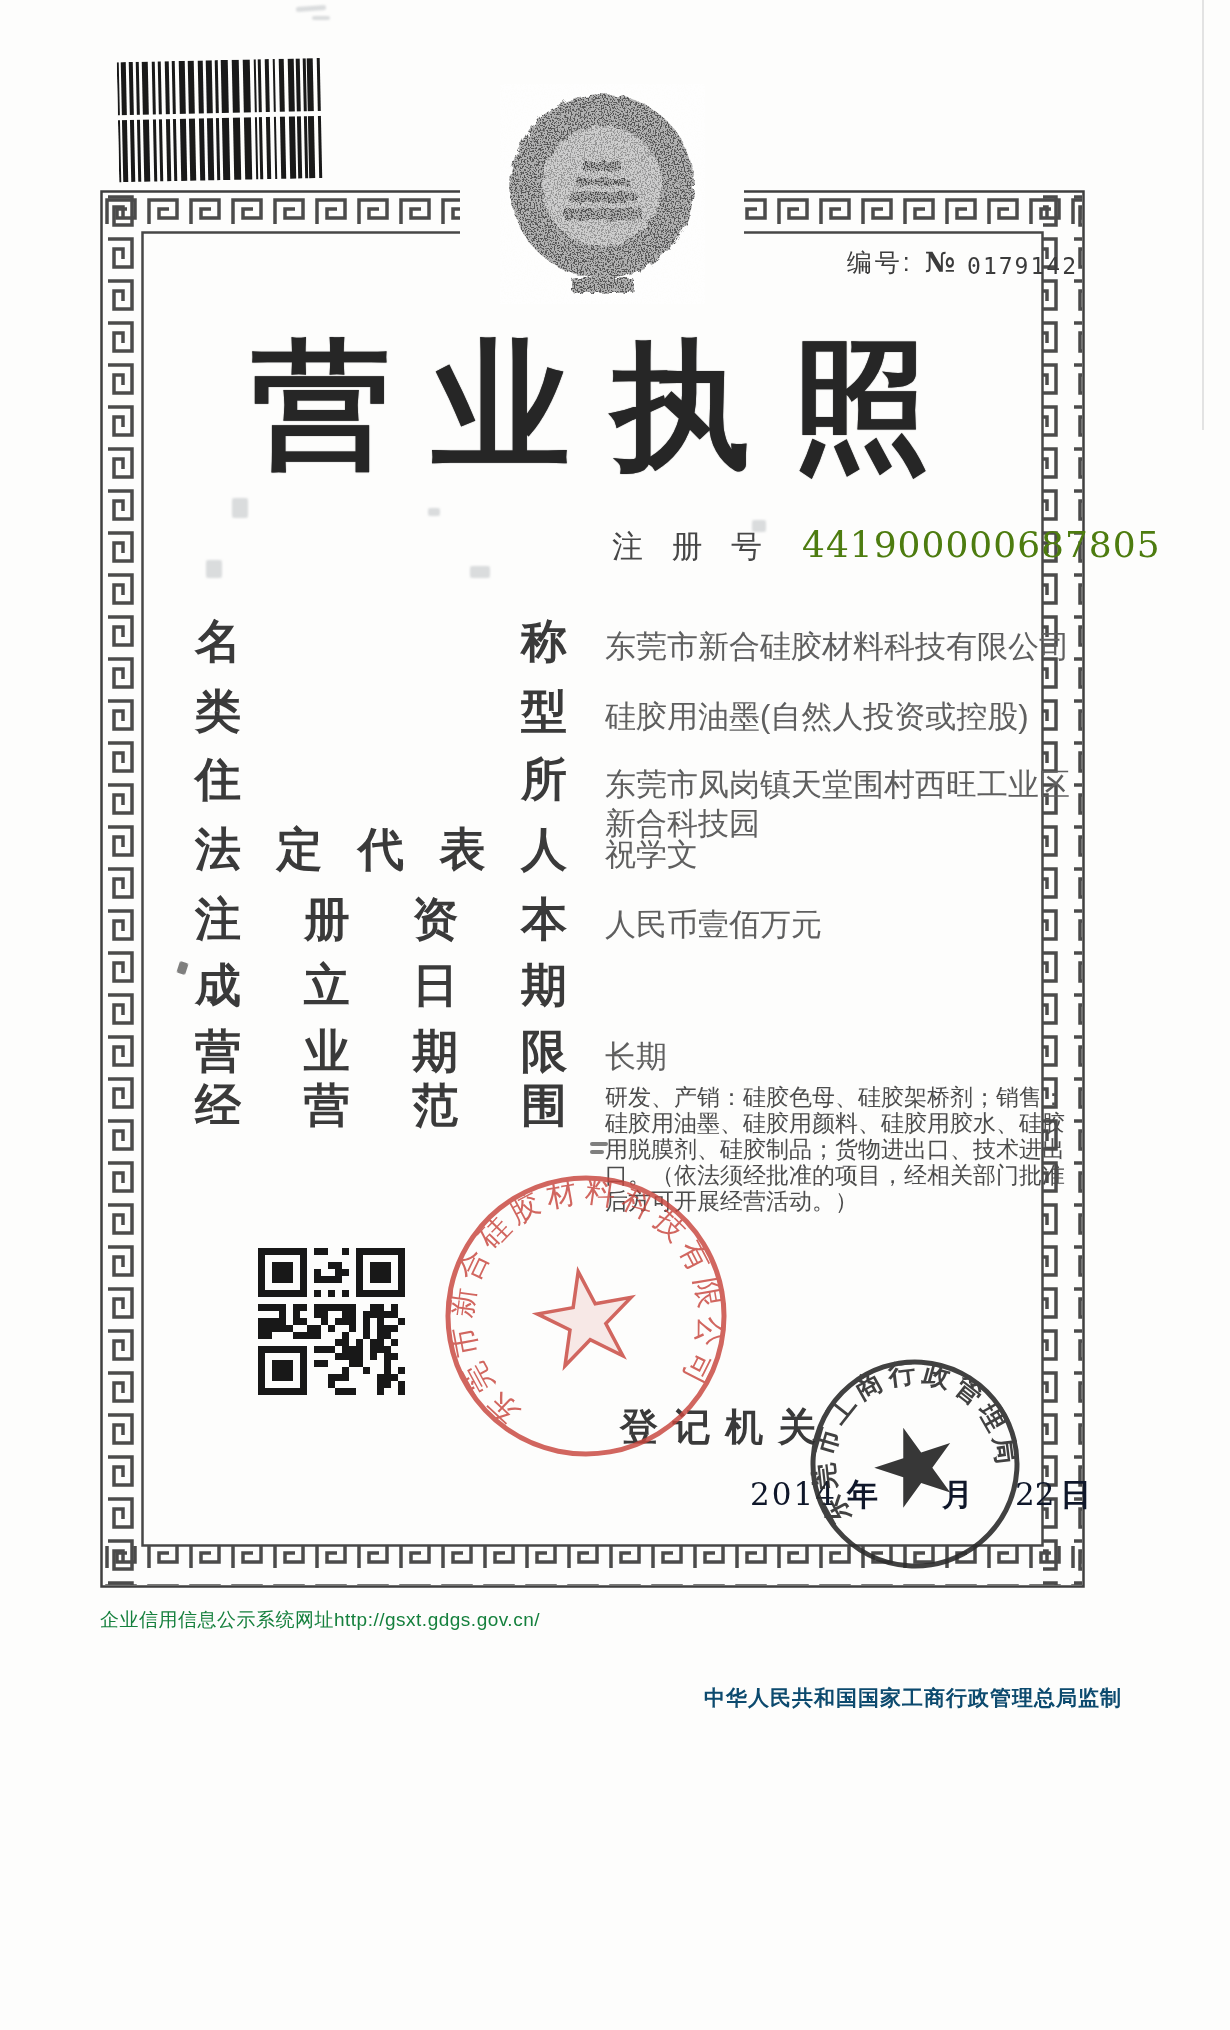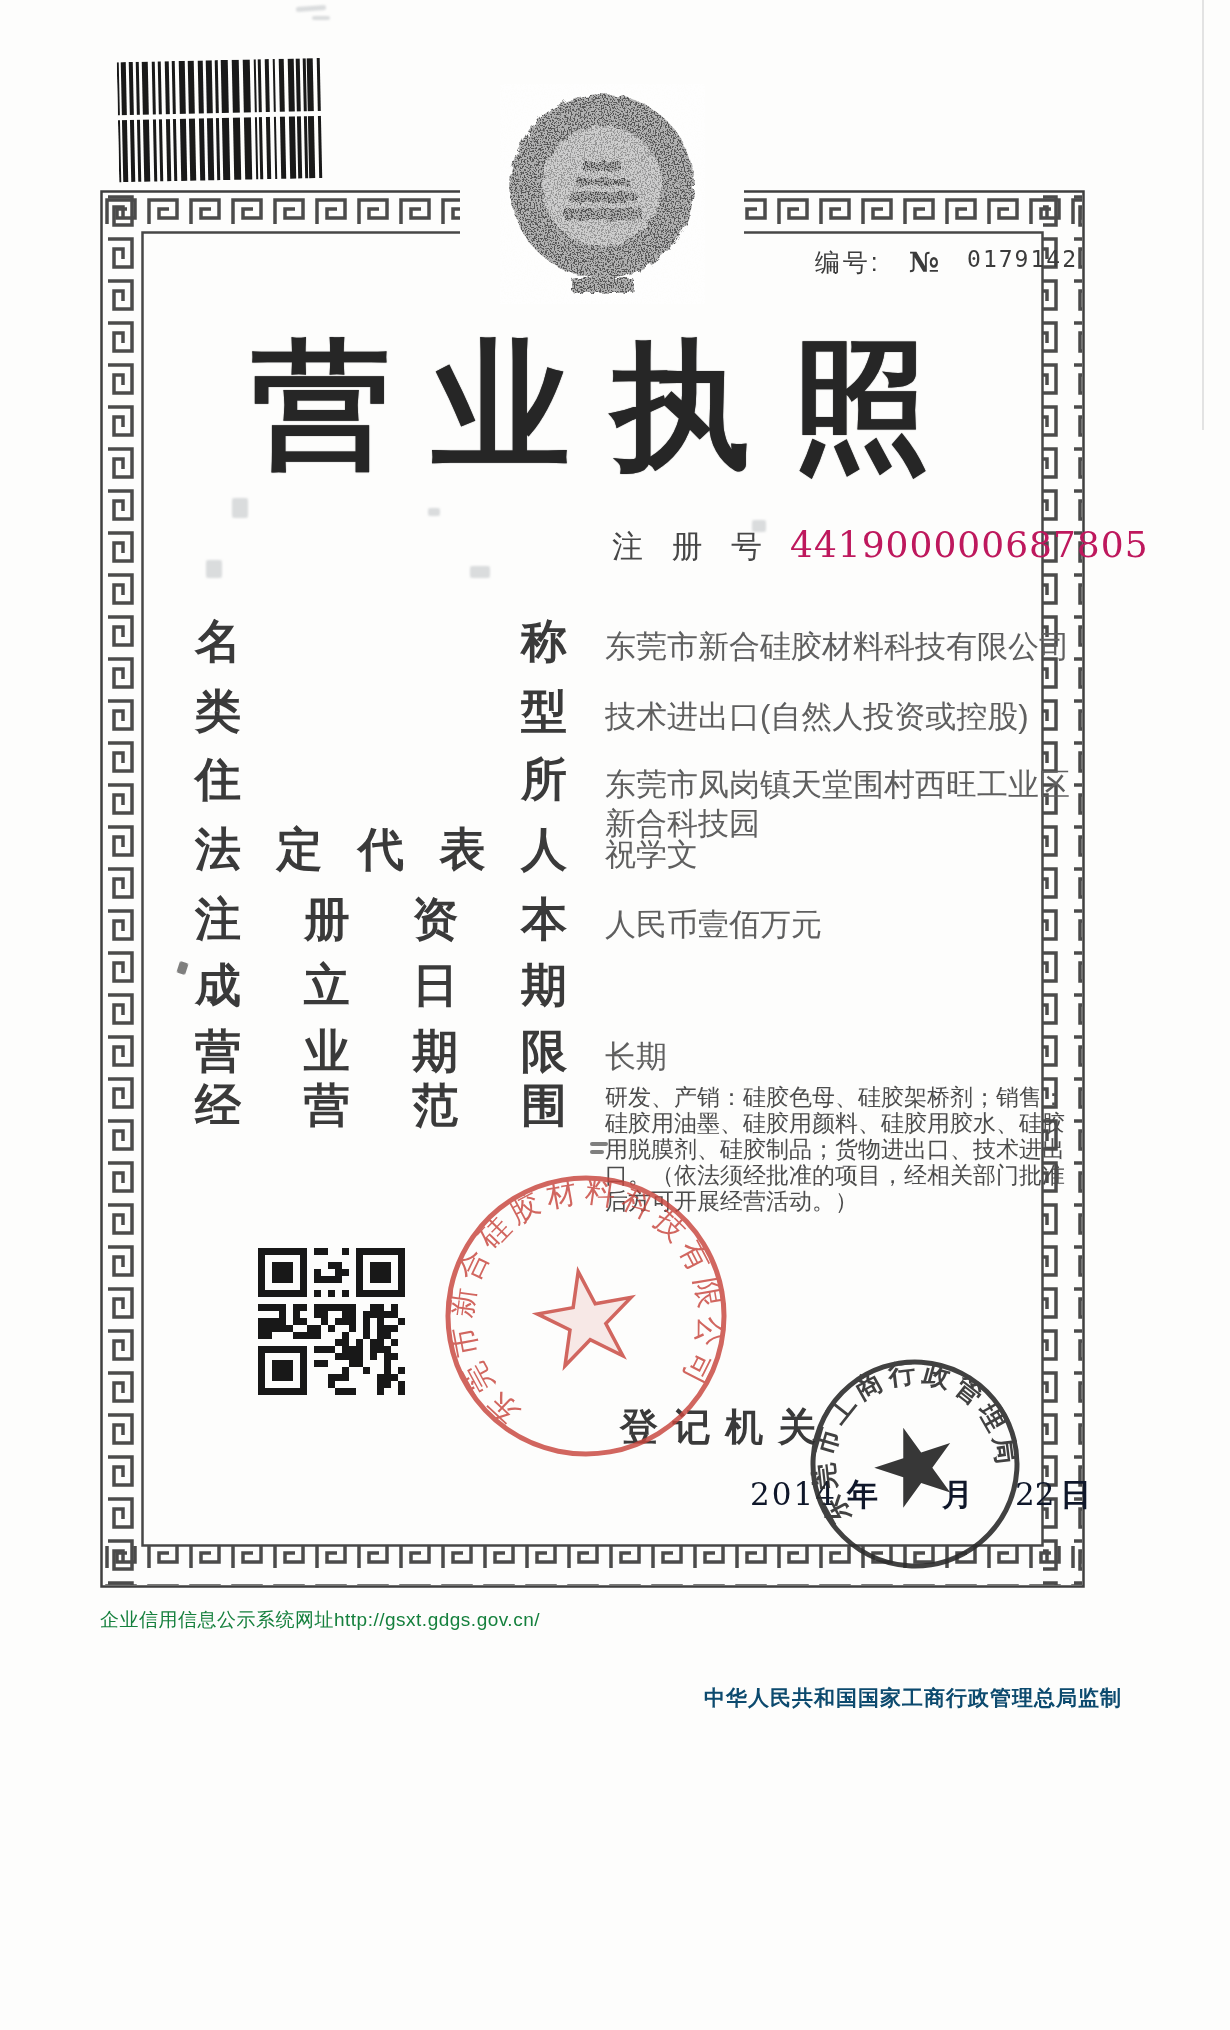--- a/index.html
+++ b/index.html
@@ -16,36 +16,36 @@
   .artifact.dark{background:#555;opacity:.75;filter:blur(.4px);}
 
   
   #barcode{left:118px;top:60px;transform:rotate(-1.2deg);}
 
   
   #emblem-halo{left:460px;top:176px;width:284px;height:138px;background:#fdfdfc;}
   #emblem{left:500px;top:84px;opacity:.92;}
 
   
-  #serial{top:246px;right:152px;display:flex;align-items:flex-start;gap:28px;color:#3b3b3b;}
+  #serial{top:246px;right:152px;display:flex;align-items:flex-end;gap:12px;color:#3b3b3b;}
   #serial .s-label{font-size:25px;letter-spacing:3px;}
   #serial .s-symbol{font-family:"DejaVu Serif",serif;font-weight:bold;font-size:28px;}
   #serial .s-number{font-family:"DejaVu Sans Mono",monospace;font-size:23px;letter-spacing:2px;}
 
   
   #title{
     left:252px;top:330px;font-size:138px;font-weight:900;color:#262626;
     letter-spacing:42px;white-space:nowrap;line-height:1.1;
     text-shadow:0 0 1px #444;
   }
 
   
   #regno{left:612px;top:524px;display:flex;align-items:baseline;}
   #regno .r-label{width:150px;display:flex;justify-content:space-between;font-size:31px;color:#474747;}
-  #regno .r-value{margin-left:28px;font-family:"DejaVu Serif",serif;font-size:36px;color:#be185d;letter-spacing:1px;}
+  #regno .r-value{margin-left:40px;font-family:"DejaVu Serif",serif;font-size:36px;color:#4d7c0f;letter-spacing:1px;}
 
   
   .row{position:absolute;left:195px;width:880px;display:flex;align-items:flex-start;}
   .flabel{width:372px;flex:0 0 372px;display:flex;justify-content:space-between;
           font-size:46px;font-weight:600;color:#3a3a3a;line-height:1.1;}
   .fvalue{margin-left:38px;font-size:31px;color:#5f5f5f;padding-top:12px;line-height:1.25;}
   .row.scope .fvalue{font-size:23px;line-height:26px;width:478px;flex:0 0 478px;padding-top:4px;color:#4c4c4c;}
 
   
   #registrar{left:620px;top:1402px;width:196px;display:flex;justify-content:space-between;
@@ -170,21 +170,21 @@
       <span>名</span>
       <span>称</span>
     </span>
   <span class="fvalue">东莞市新合硅胶材料科技有限公司</span>
 </div>
 <div class="row" style="top:686px">
   <span class="flabel char-spread">
       <span>类</span>
       <span>型</span>
     </span>
-  <span class="fvalue">技术进出口(自然人投资或控股)</span>
+  <span class="fvalue">硅胶用油墨(自然人投资或控股)</span>
 </div>
 <div class="row" style="top:754px">
   <span class="flabel char-spread">
       <span>住</span>
       <span>所</span>
     </span>
   <span class="fvalue">东莞市凤岗镇天堂围村西旺工业区新合科技园</span>
 </div>
 <div class="row" style="top:824px">
   <span class="flabel char-spread">

